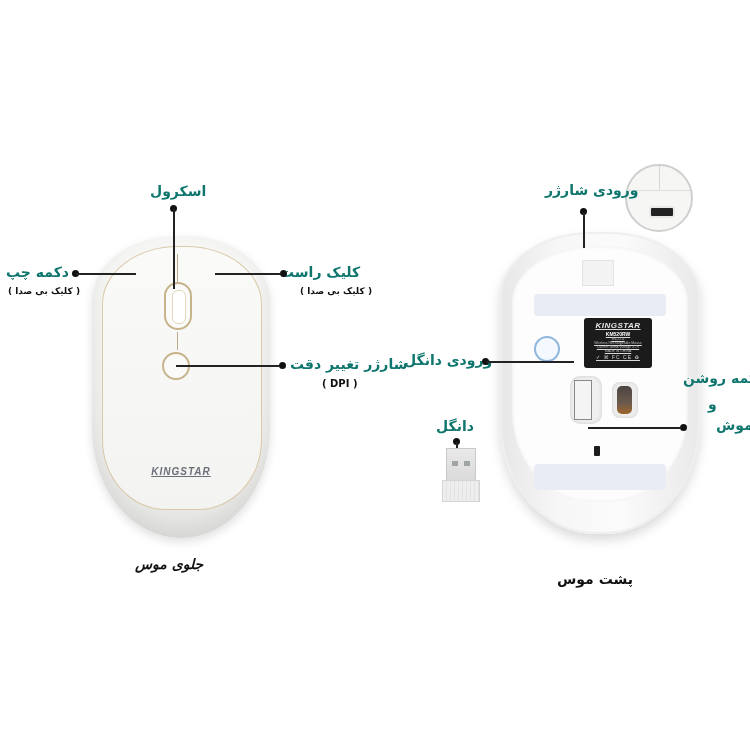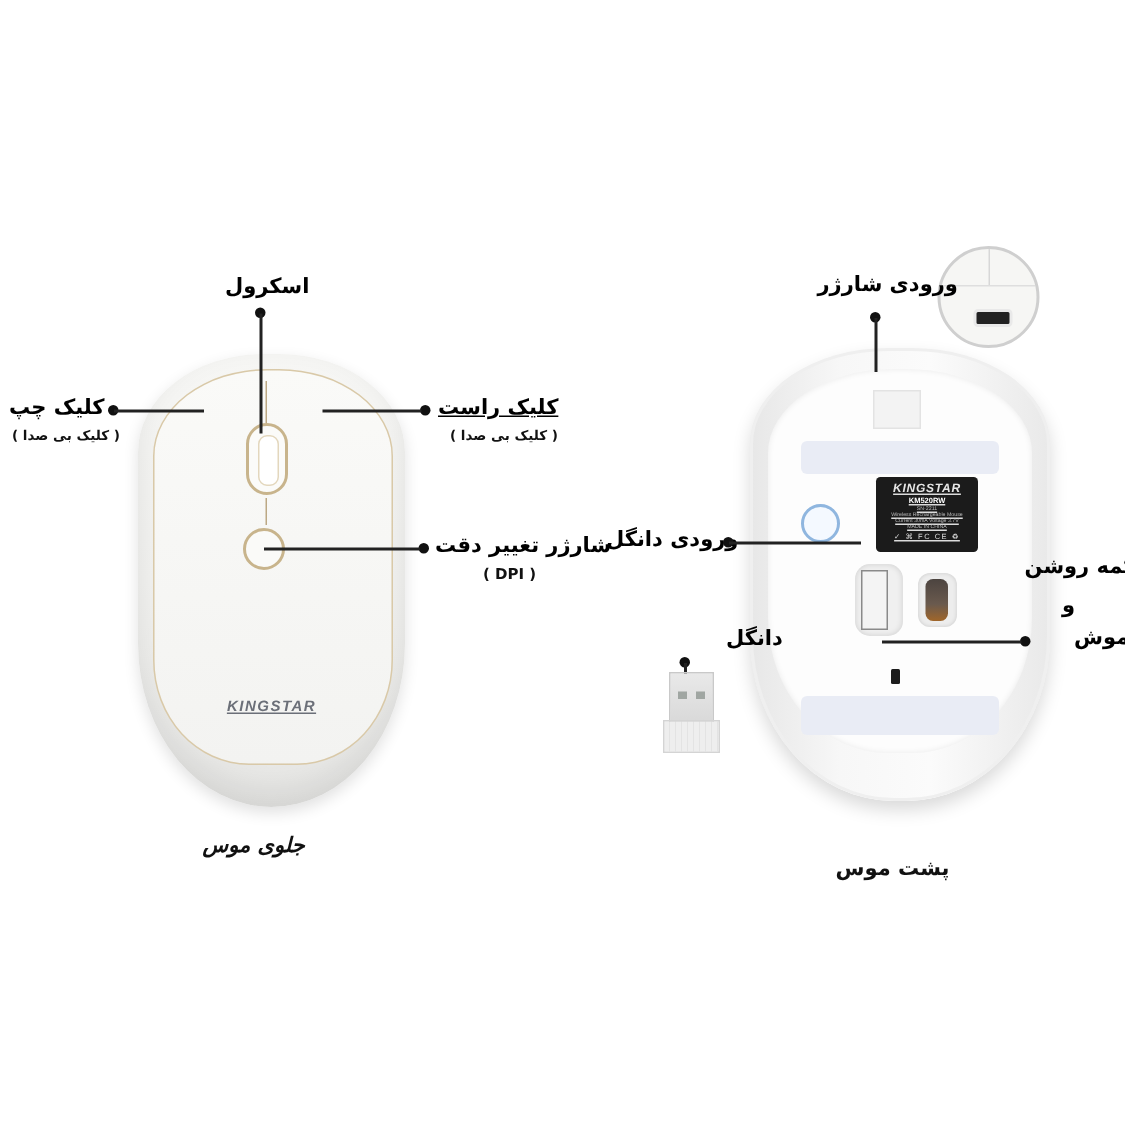--- a/index.html
+++ b/index.html
@@ -1,21 +1,21 @@
 <!DOCTYPE html>
 <html><head>
   <meta charset="utf-8">
   <style>
     html, body { margin: 0; padding: 0; }
     body {
       width: 750px; height: 750px; background: #ffffff; position: relative; overflow: hidden;
       font-family: "DejaVu Sans", sans-serif; color: #111;
     }
     .abs { position: absolute; text-decoration: underline; }
-    .label { position: absolute; font-weight: bold; font-size: 14px; direction: rtl; white-space: nowrap; color: #000000; }
+    .label { position: absolute; font-weight: bold; font-size: 14px; direction: rtl; white-space: nowrap; color: #0f766e; }
     .sublabel { position: absolute; font-weight: bold; font-size: 9px; direction: rtl; white-space: nowrap; color: #111; }
     .caption { position: absolute; font-weight: bold; font-size: 14px; direction: rtl; white-space: nowrap; color: #111; }
     .line { position: absolute; background: #222; }
     .dot { position: absolute; width: 7px; height: 7px; border-radius: 50%; background: #111; }
 
     
     .mouse-front {
       left: 92px; top: 236px; width: 178px; height: 302px;
       background: linear-gradient(180deg, #f6f6f4 0%, #f1f1ef 50%, #e6e6e4 100%);
       border-radius: 84px 84px 90px 90px / 66px 66px 110px 110px;
@@ -103,26 +103,26 @@
     <div class="abs scroll-inner"></div>
   </div>
   <div class="abs dpi-button"></div>
   <div class="abs brand-front">KINGSTAR</div>
 </div>
 
 <div class="label" style="left:150px;top:183px;">اسکرول</div>
 <div class="dot" style="left:170px;top:205px;"></div>
 <div class="line" style="left:173px;top:209px;width:1.5px;height:80px;"></div>
 
-<div class="label" style="left:6px;top:264px;">کلیک چپ</div>
+<div class="label" style="left:6px;top:264px;">دکمه چپ</div>
 <div class="sublabel" style="left:8px;top:286px;">( کلیک بی صدا )</div>
 <div class="dot" style="left:72px;top:270px;"></div>
 <div class="line" style="left:76px;top:273px;width:60px;height:1.5px;"></div>
 
-<div class="label" style="left:292px;top:264px;text-decoration:underline;">کلیک راست</div>
+<div class="label" style="left:280px;top:264px;">کلیک راست</div>
 <div class="sublabel" style="left:300px;top:286px;">( کلیک بی صدا )</div>
 <div class="dot" style="left:280px;top:270px;"></div>
 <div class="line" style="left:215px;top:273px;width:66px;height:1.5px;"></div>
 
 <div class="label" style="left:290px;top:356px;">شارژر تغییر دقت</div>
 <div class="sublabel" style="left:322px;top:378px;font-size:10px;">( DPI )</div>
 <div class="dot" style="left:279px;top:362px;"></div>
 <div class="line" style="left:176px;top:365px;width:104px;height:1.5px;"></div>
 
 <div class="caption" style="left:135px;top:556px;font-style:italic;">جلوی موس</div>
@@ -163,21 +163,21 @@
 <div class="label" style="left:404px;top:352px;">ورودی دانگل</div>
 <div class="dot" style="left:482px;top:358px;"></div>
 <div class="line" style="left:486px;top:361px;width:88px;height:1.5px;"></div>
 
 <div class="label" style="left:683px;top:370px;">دکمه روشن</div>
 <div class="label" style="left:708px;top:396px;">و</div>
 <div class="label" style="left:716px;top:417px;">خاموش</div>
 <div class="dot" style="left:680px;top:424px;"></div>
 <div class="line" style="left:588px;top:427px;width:93px;height:1.5px;"></div>
 
-<div class="label" style="left:436px;top:418px;margin-left:48px;">دانگل</div>
+<div class="label" style="left:436px;top:418px;">دانگل</div>
 <div class="dot" style="left:453px;top:438px;"></div>
 <div class="line" style="left:456px;top:442px;width:1.5px;height:10px;"></div>
 <div class="abs dongle">
   <div class="abs dongle-plug">
     <div class="abs dongle-hole" style="left:5px;"></div>
     <div class="abs dongle-hole" style="left:17px;"></div>
   </div>
   <div class="abs dongle-body"></div>
 </div>
 

